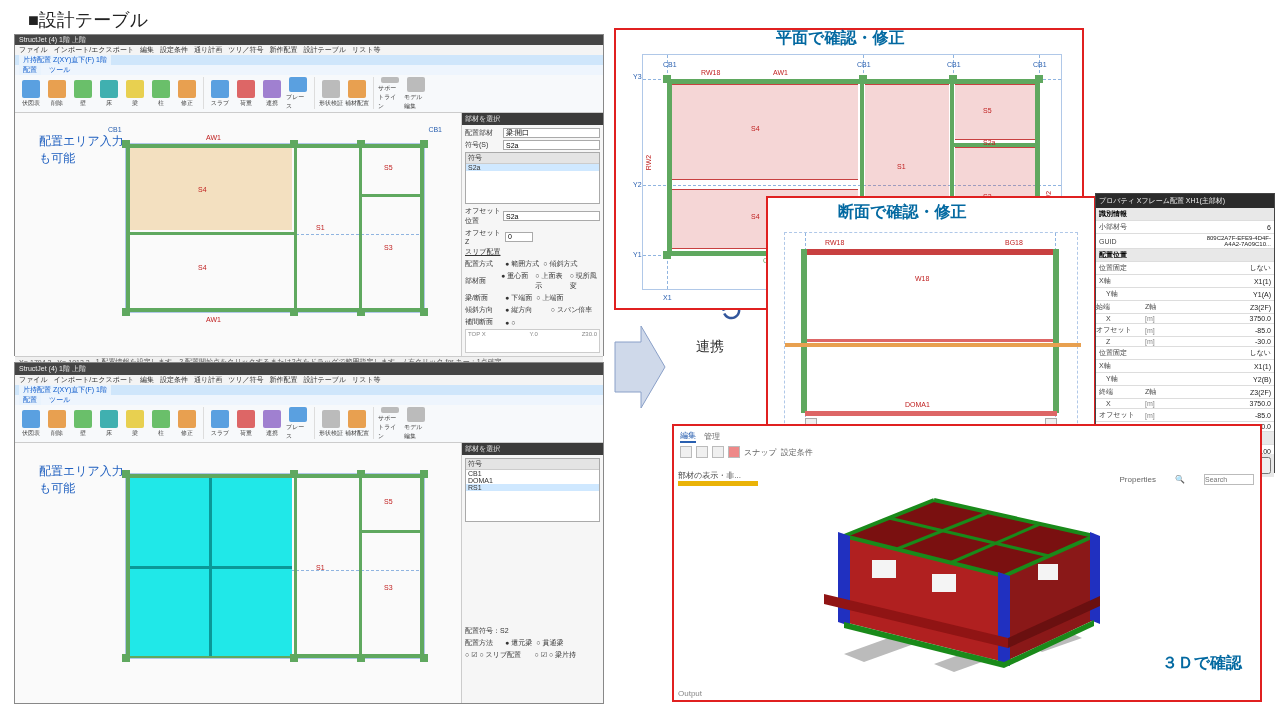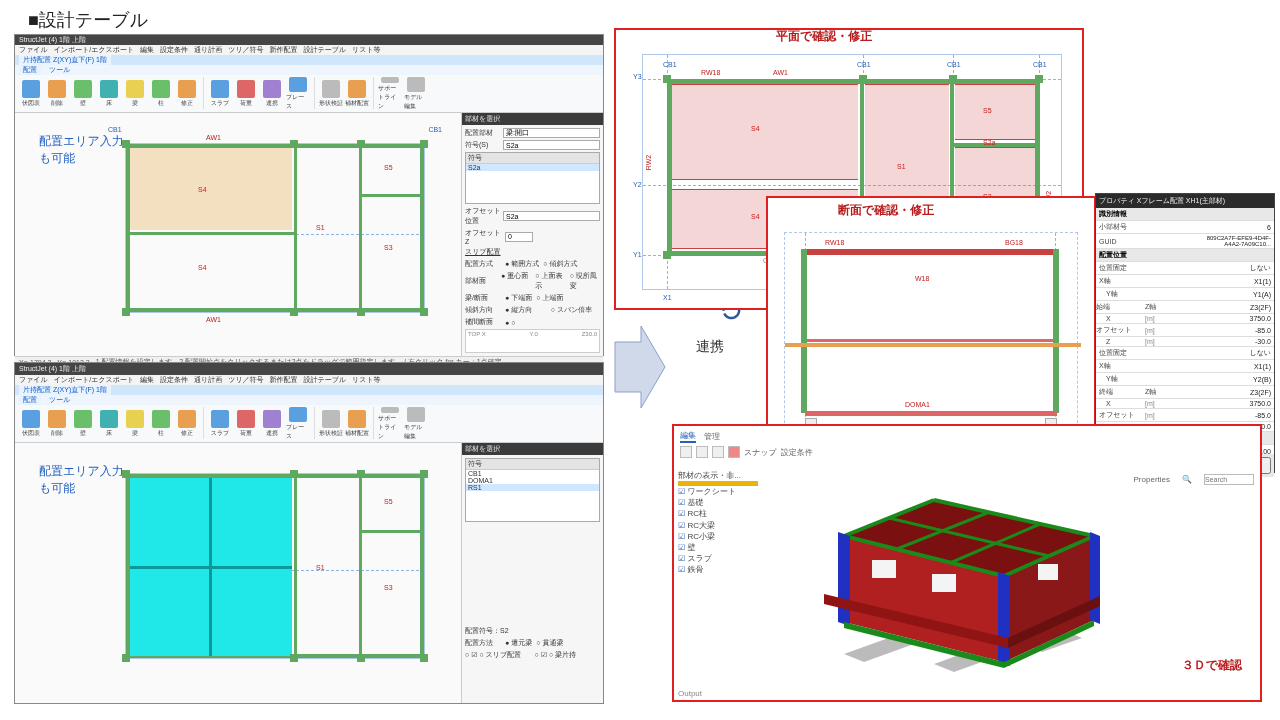--- a/index.html
+++ b/index.html
@@ -45,21 +45,21 @@
   .col-sq { position: absolute; width: 8px; height: 8px; background: #5fa85f; }
   .lbl { position: absolute; font-size: 7px; color: #c02020; }
   .dim { position: absolute; font-size: 7px; color: #2a60b0; }
 
   
   #planPanel { top: 28px; left: 614px; width: 470px; height: 282px; }
   #sectionPanel { top: 196px; left: 766px; width: 330px; height: 270px; background: #fff; }
   #propPanel { top: 193px; left: 1095px; width: 180px; height: 280px; background: #fff; border: 1px solid #444; }
   #viewPanel { top: 424px; left: 672px; width: 590px; height: 278px; background: #fff; }
 
-  .red-title { color: #b91c1c; font-size: 12px; font-weight: 600; position: absolute; }
+  .red-title { color: #0369a1; font-size: 16px; font-weight: 600; position: absolute; }
   .big-arrow { position: absolute; left: 611px; top: 322px; }
   .loop-icon { position: absolute; left: 716px; top: 292px; font-size: 30px; color: #32569c; transform: rotate(20deg); font-family: Arial; }
   .link-text { position: absolute; left: 696px; top: 338px; font-size: 14px; color: #333; }
 
   
   .proptab { font-size: 7px; width: 100%; border-collapse: collapse; }
   .proptab td { border-bottom: 1px solid #ddd; padding: 1px 3px; }
   .proptab .k { color: #444; width: 46px; }
   .proptab .u { color: #888; width: 24px; }
   .proptab .v { text-align: right; color: #222; }
@@ -639,31 +639,21 @@
   </div>
   <div class="mini-toolbar" style="top:20px;gap:4px">
     <div class="ic2"></div>
     <div class="ic2"></div>
     <div class="ic2"></div>
     <div class="ic2" style="background:#e88"></div>
     <span>スナップ</span>
     <span>設定条件</span>
   </div>
   <div style="position:absolute;left:4px;top:44px;font-size:8px;color:#444;border-bottom:5px solid #eab308;width:80px">部材の表示・非...</div>
-  <div class="tree" id="viewtree">
-      <div>ワークシート</div>
-      <div>基礎</div>
-      <div>RC柱</div>
-      <div>RC大梁</div>
-      <div>RC小梁</div>
-      <div>壁</div>
-      <div>スラブ</div>
-      <div>鉄骨</div>
-    </div>
-  <div style="position:absolute;right:6px;top:48px;font-size:8px;color:#666;display:flex;gap:12px;align-items:center">
+  <div style="position:absolute;right:6px;top:48px;font-size:8px;color:#666;display:flex;gap:19px;align-items:center">
     <span>Properties</span>
     <span style="width:10px;text-align:center">🔍</span>
     <input style="width: 50px; height: 11px; font-size: 7px; border: 1px solid rgb(187, 187, 187);" placeholder="Search">
   </div>
   <div class="output-lbl">Output</div>
 
   <div class="scene">
     <svg style="position:absolute;left:120px;top:40px" width="340" height="210">
 
       <polygon points="50,188 100,170 120,178 70,196" fill="#bbb"></polygon>

